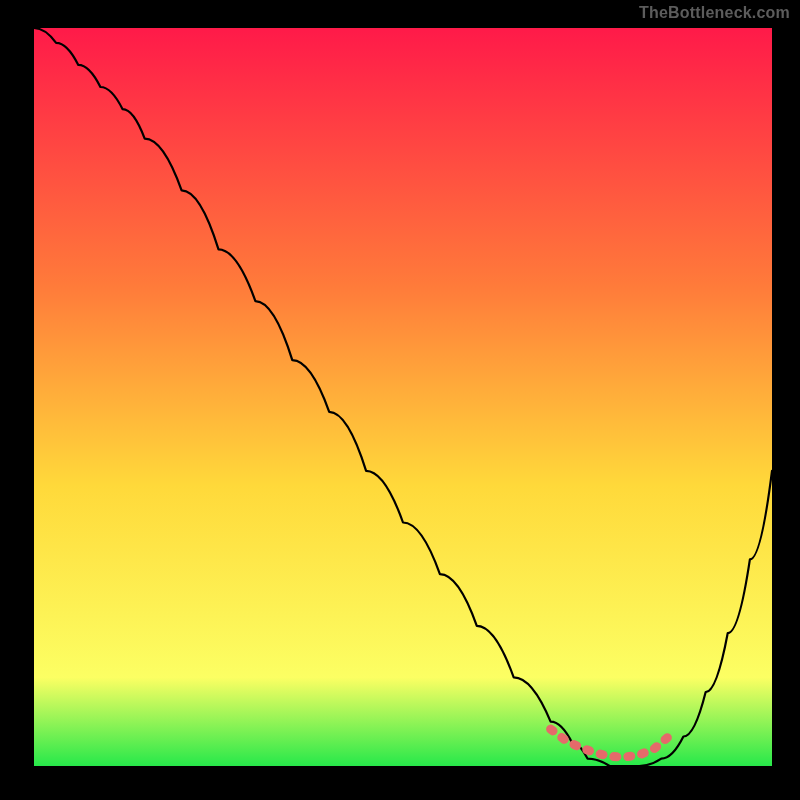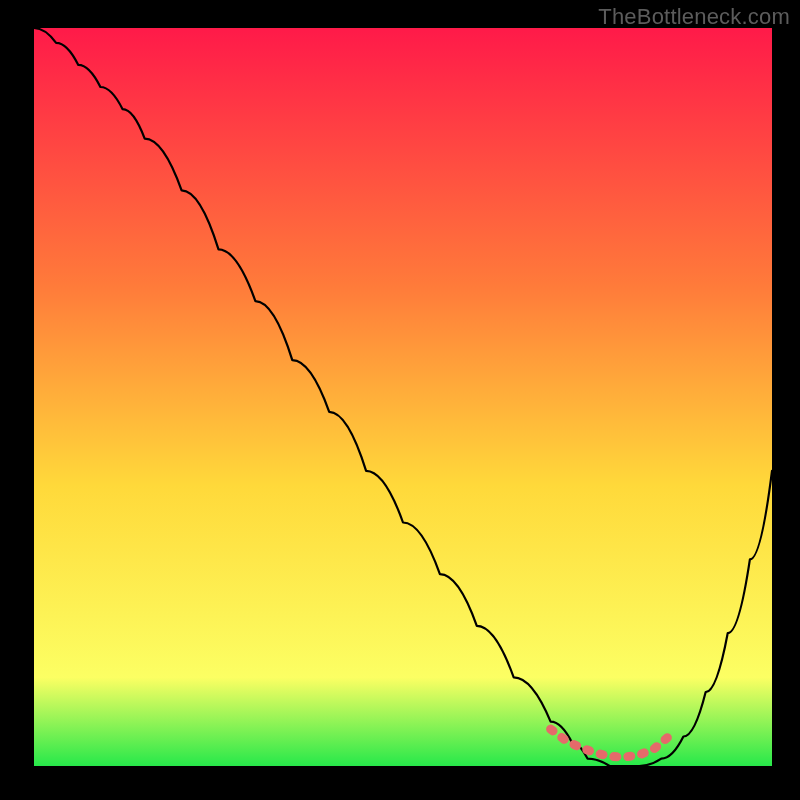--- a/index.html
+++ b/index.html
@@ -13,22 +13,22 @@
   .frame {
     position: relative;
     width: 800px;
     height: 800px;
   }
   .watermark {
     position: absolute;
     top: 4px;
     right: 10px;
     color: #5c5c5c;
-    font-size: 22px;
-    font-weight: 400;
+    font-size: 16px;
+    font-weight: 700;
     letter-spacing: 0.2px;
   }
   svg {
     display: block;
   }
 </style>
 </head>
 <body>
 
 <div class="frame">

